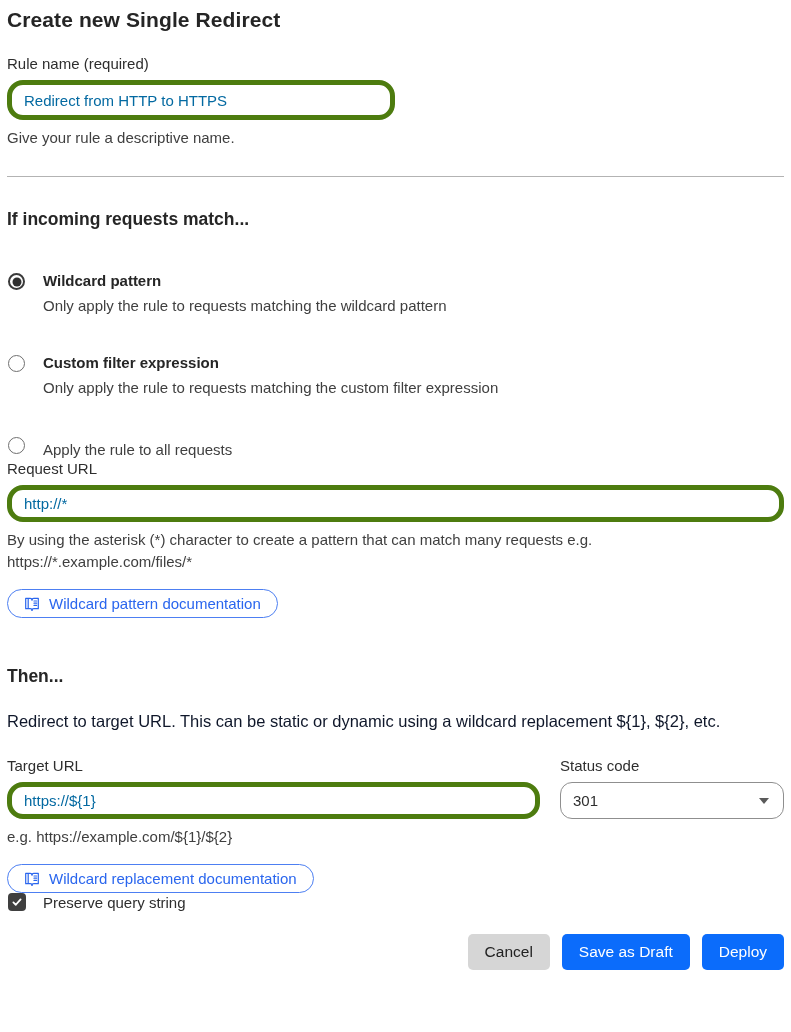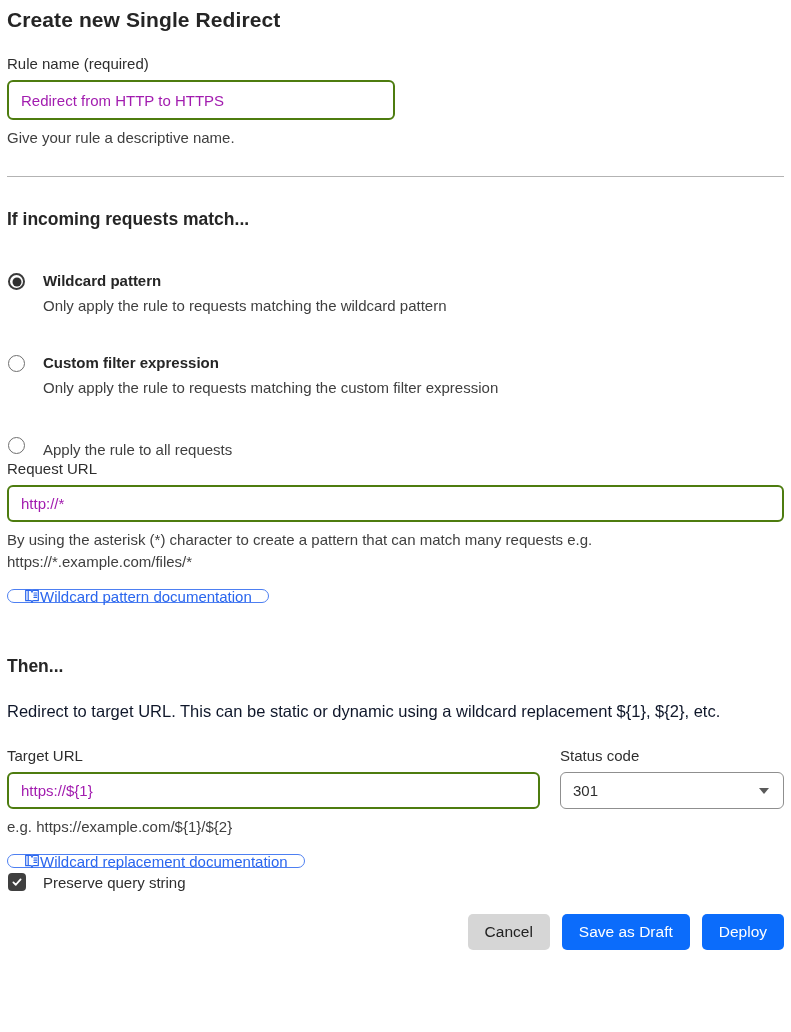--- a/index.html
+++ b/index.html
@@ -17,26 +17,26 @@
     color: #252525;
     line-height: 28px;
     letter-spacing: 0.1px;
   }
   .field-label { font-size: 15px; color: #2e2e2e; margin-top: 21px; }
   .field-label.strong { font-weight: 400; margin-top: 0; }
   .text-input {
     display: block;
     margin-top: 8px;
     height: 40px;
-    border: 2px solid #4d7c0f;
-    border-radius: 6px;
+    border: 5px solid #4d7c0f;
+    border-radius: 16px;
     padding: 0 12px;
     font-family: "Liberation Sans", sans-serif;
     font-size: 15px;
-    color: #a21caf;
+    color: #0369a1;
     background: #fff;
     outline: none;
     width: 100%;
   }
   .text-input.short { width: 388px; }
   .text-input.mid { height: 37px; }
   .help-text { font-size: 15px; color: #3f3f3f; margin-top: 7px; line-height: 22px; }
   .divider { border: none; border-top: 1px solid #b3b3b3; margin-top: 27px; }
   .section-heading {
     font-size: 17.5px;
@@ -67,23 +67,23 @@
     background: #2f2f2f;
     border-radius: 50%;
   }
   .radio-texts { font-size: 15px; }
   .radio-title { font-weight: 700; color: #262626; line-height: 20px; }
   .radio-desc { color: #3f3f3f; margin-top: 4px; line-height: 21px; }
   .request-label { margin-top: 44px; }
   .doc-pill {
     display: inline-flex;
     align-items: center;
-    gap: 0;
+    gap: 9px;
     margin-top: 16px;
-    height: 14px;
+    height: 29px;
     padding: 0 16px;
     border: 1px solid #4d7ff2;
     border-radius: 999px;
     background: #fff;
     color: #2a66ee;
     font-family: "Liberation Sans", sans-serif;
     font-size: 15px;
     cursor: pointer;
   }
   .doc-pill svg { display: block; }
@@ -92,21 +92,21 @@
   .target-row { display: flex; gap: 20px; margin-top: 24px; }
   .target-col { flex: 1 1 auto; }
   .status-col { flex: 0 0 224px; }
   .select-box {
     display: flex;
     align-items: center;
     justify-content: space-between;
     margin-top: 8px;
     height: 37px;
     border: 1px solid #8f8f8f;
-    border-radius: 6px;
+    border-radius: 12px;
     padding: 0 14px 0 12px;
     font-size: 15px;
     color: #2e2e2e;
     cursor: pointer;
     background: #fff;
   }
   .select-caret {
     width: 0; height: 0;
     border-left: 5px solid transparent;
     border-right: 5px solid transparent;

